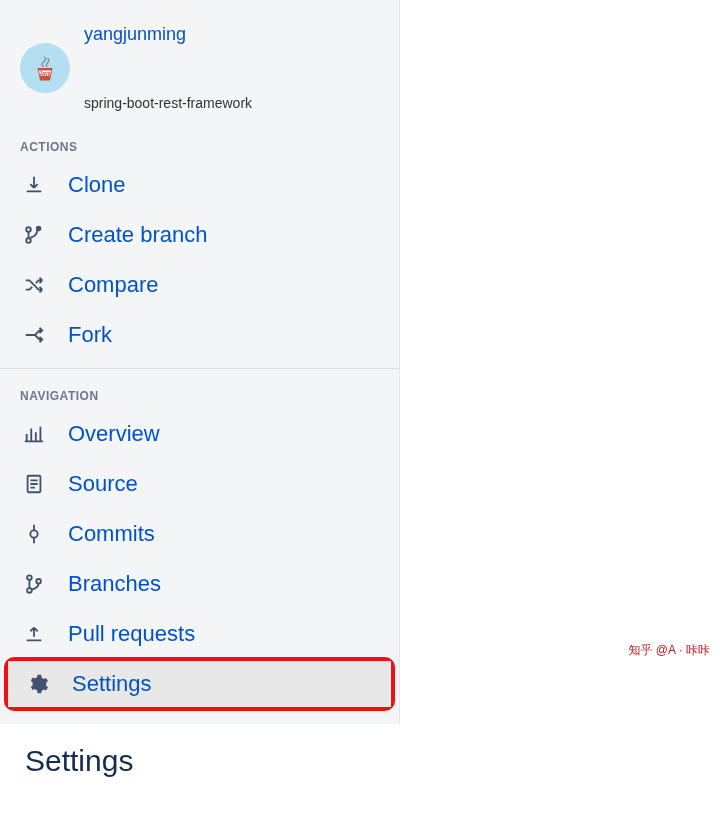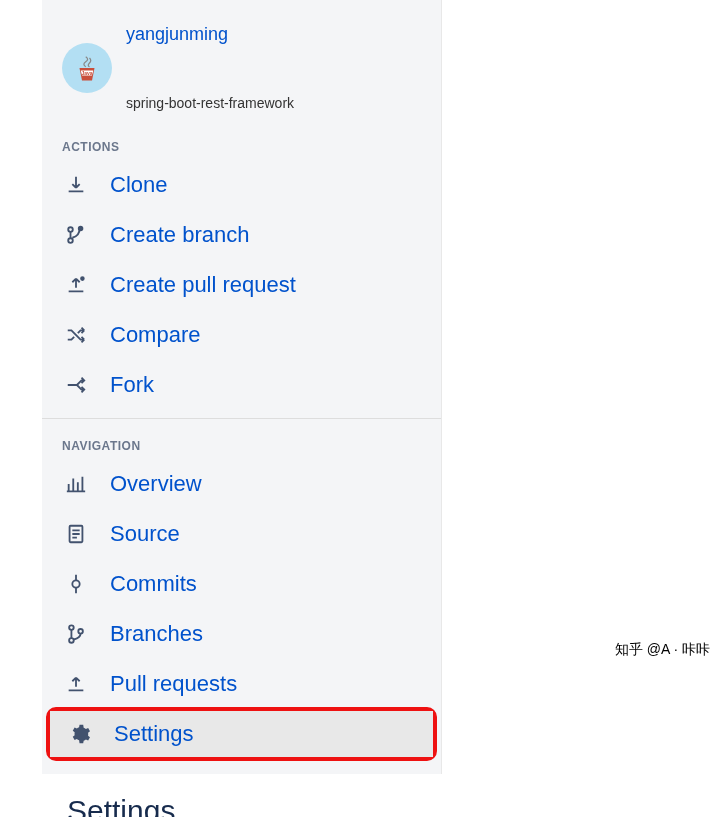--- a/index.html
+++ b/index.html
@@ -112,29 +112,28 @@
     .highlight-red-sidebar {
       position: relative;
       border: 4px solid #e11;
       border-radius: 10px;
       margin: -2px 4px -2px 4px;
     }
     .watermark {
       position: absolute;
       bottom: 12px;
       right: 10px;
-      color: #000000;
-      font-size: 14px;
+      color: #b91c1c;
+      font-size: 12px;
       pointer-events: none;
     }
     .container {
       position: relative;
       width: 720px;
       height: 671px;
-      padding-left: 42px;
     }
   </style>
 </head>
 <body>
 
 <div class="container">
 <div class="sidebar">
   <div class="repo-header">
     <div class="avatar">
       <svg viewBox="0 0 24 24">
@@ -170,30 +169,20 @@
               <path d="M16 5 Q16 13 8 15"></path>
               <circle cx="17" cy="5" r="2" fill="currentColor"></circle>
               <path d="M17 3v4M15 5h4" stroke-width="1"></path>
             </svg>
       </span>
       <span class="nav-label">Create branch</span>
     </li>
     <li class="nav-item">
       <span class="nav-icon">
         <svg viewBox="0 0 24 24" fill="none" stroke="currentColor" stroke-width="2">
-              <path d="M12 15V5m0 0L8 9m4-4l4 4M4 19h16"></path>
-              <circle cx="19" cy="5" r="1.5" fill="currentColor"></circle>
-              <path d="M19 3.5v3M17.5 5h3" stroke-width="1"></path>
-            </svg>
-      </span>
-      <span class="nav-label">Create pull request</span>
-    </li>
-    <li class="nav-item">
-      <span class="nav-icon">
-        <svg viewBox="0 0 24 24" fill="none" stroke="currentColor" stroke-width="2">
               <path d="M3 7h4l10 10h4m0 0l-3-3m3 3l-3 3M3 17h4l3-3m4-4l3-3h4m0 0l-3-3m3 3l-3 3"></path>
             </svg>
       </span>
       <span class="nav-label">Compare</span>
     </li>
     <li class="nav-item">
       <span class="nav-icon">
         <svg viewBox="0 0 24 24" fill="none" stroke="currentColor" stroke-width="2">
               <path d="M3 12h10m0 0l5-5h3m-8 5l5 5h3M18 4l3 3-3 3M18 14l3 3-3 3"></path>
             </svg>

